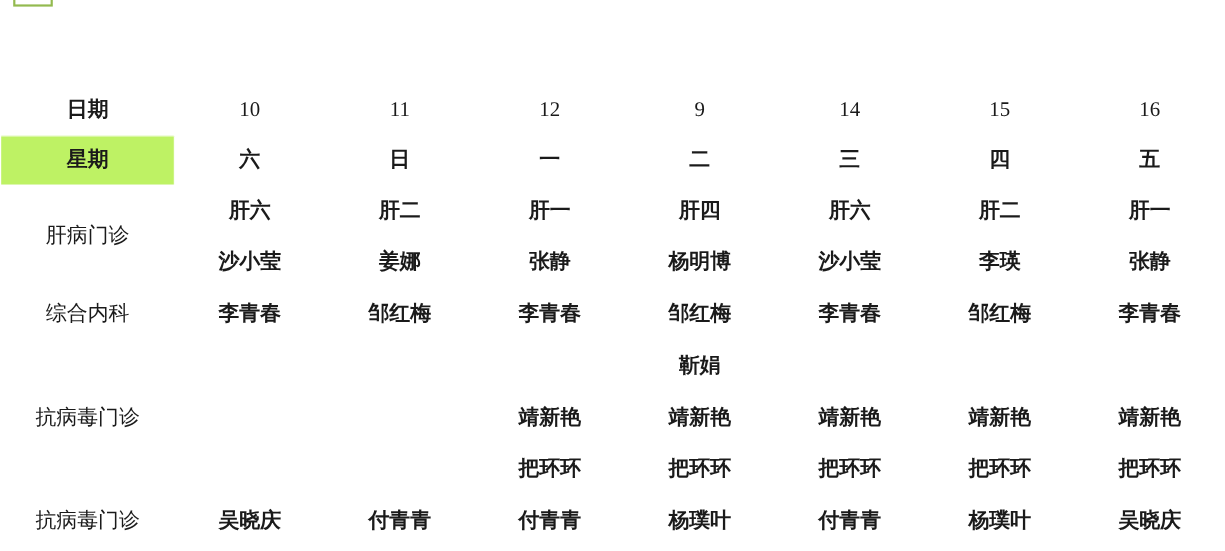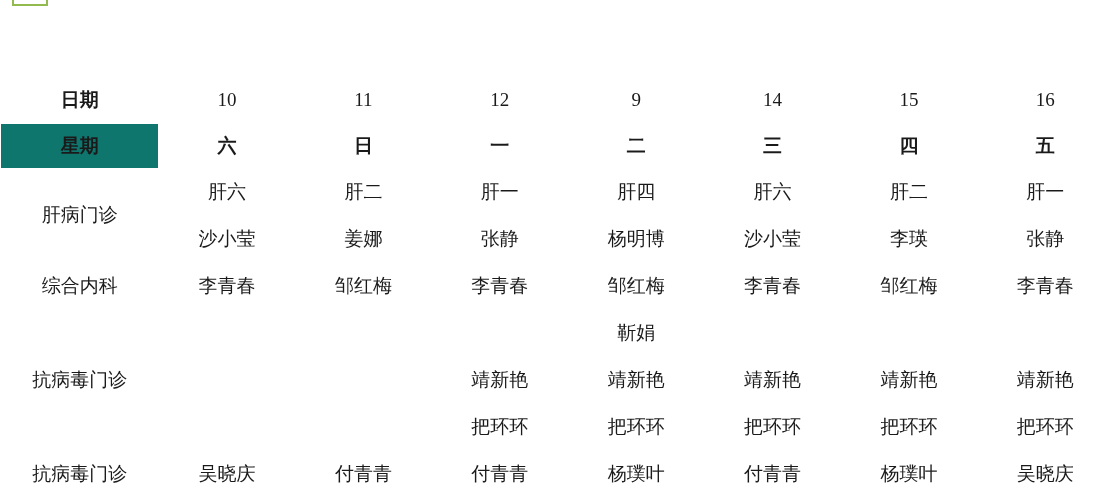--- a/index.html
+++ b/index.html
@@ -77,30 +77,30 @@
     background: #dce8c2;
     font-weight: normal;
     height: 42px;
   }
   .weekrow td {
     background: #ffffff;
     height: 40px;
     font-weight: bold;
   }
   .weekrow td.rowlabel {
-    background: #0f766e;
+    background: #bef264;
   }
   .rowlabel {
     background: #dce8c2;
     font-weight: normal;
   }
   .datacell {
     background: #ffffff;
     height: 42px;
-    font-weight: normal;
+    font-weight: bold;
   }
   col.c0 { width: 158px; }
   col.cx { width: 136px; }
 </style>
 </head>
 <body>
 
 <div class="page">
 
   <div class="topbar">

